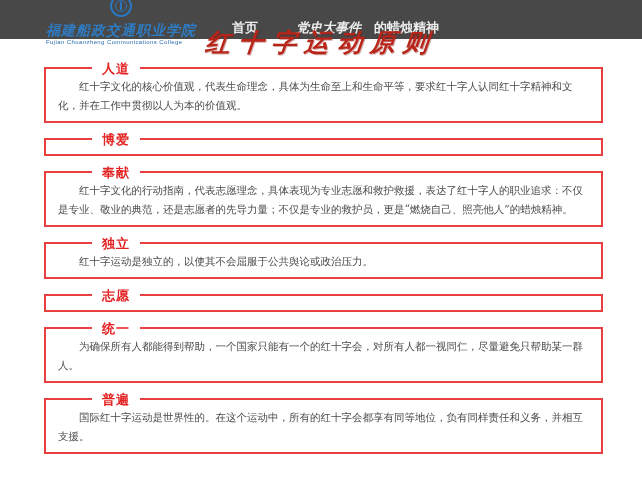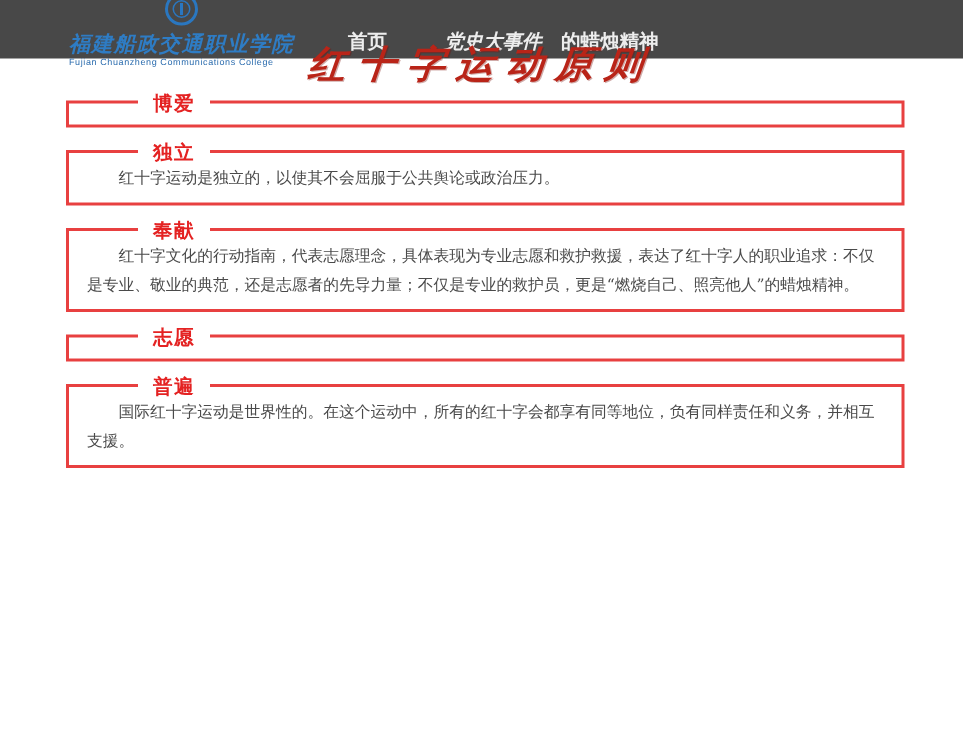--- a/index.html
+++ b/index.html
@@ -141,38 +141,46 @@
     <span class="nav-item home">首页</span>
     <span class="nav-item party">党史大事件</span>
     <span class="nav-item">的蜡烛精神</span>
   </div>
 </div>
 
 <div class="page-title">红十字运动原则</div>
 
 <div class="main">
 
+  <div class="principle">
+    <span class="principle-label">人道</span>
+    <div class="principle-text">红十字文化的核心价值观，代表生命理念，具体为生命至上和生命平等，要求红十字人认同红十字精神和文化，并在工作中贯彻以人为本的价值观。</div>
+  </div>
 
   <div class="principle">
     <span class="principle-label">博爱</span>
+  </div>
+
+  <div class="principle">
+    <span class="principle-label">奉献</span>
+    <div class="principle-text">红十字文化的行动指南，代表志愿理念，具体表现为专业志愿和救护救援，表达了红十字人的职业追求：不仅是专业、敬业的典范，还是志愿者的先导力量；不仅是专业的救护员，更是“燃烧自己、照亮他人”的蜡烛精神。</div>
   </div>
 
   <div class="principle">
     <span class="principle-label">独立</span>
     <div class="principle-text">红十字运动是独立的，以使其不会屈服于公共舆论或政治压力。</div>
   </div>
 
   <div class="principle">
-    <span class="principle-label">奉献</span>
-    <div class="principle-text">红十字文化的行动指南，代表志愿理念，具体表现为专业志愿和救护救援，表达了红十字人的职业追求：不仅是专业、敬业的典范，还是志愿者的先导力量；不仅是专业的救护员，更是“燃烧自己、照亮他人”的蜡烛精神。</div>
+    <span class="principle-label">志愿</span>
   </div>
 
   <div class="principle">
-    <span class="principle-label">志愿</span>
+    <span class="principle-label">统一</span>
+    <div class="principle-text">为确保所有人都能得到帮助，一个国家只能有一个的红十字会，对所有人都一视同仁，尽量避免只帮助某一群人。</div>
   </div>
-
 
   <div class="principle">
     <span class="principle-label">普遍</span>
     <div class="principle-text">国际红十字运动是世界性的。在这个运动中，所有的红十字会都享有同等地位，负有同样责任和义务，并相互支援。</div>
   </div>
 
 </div>
 
 </body></html>

